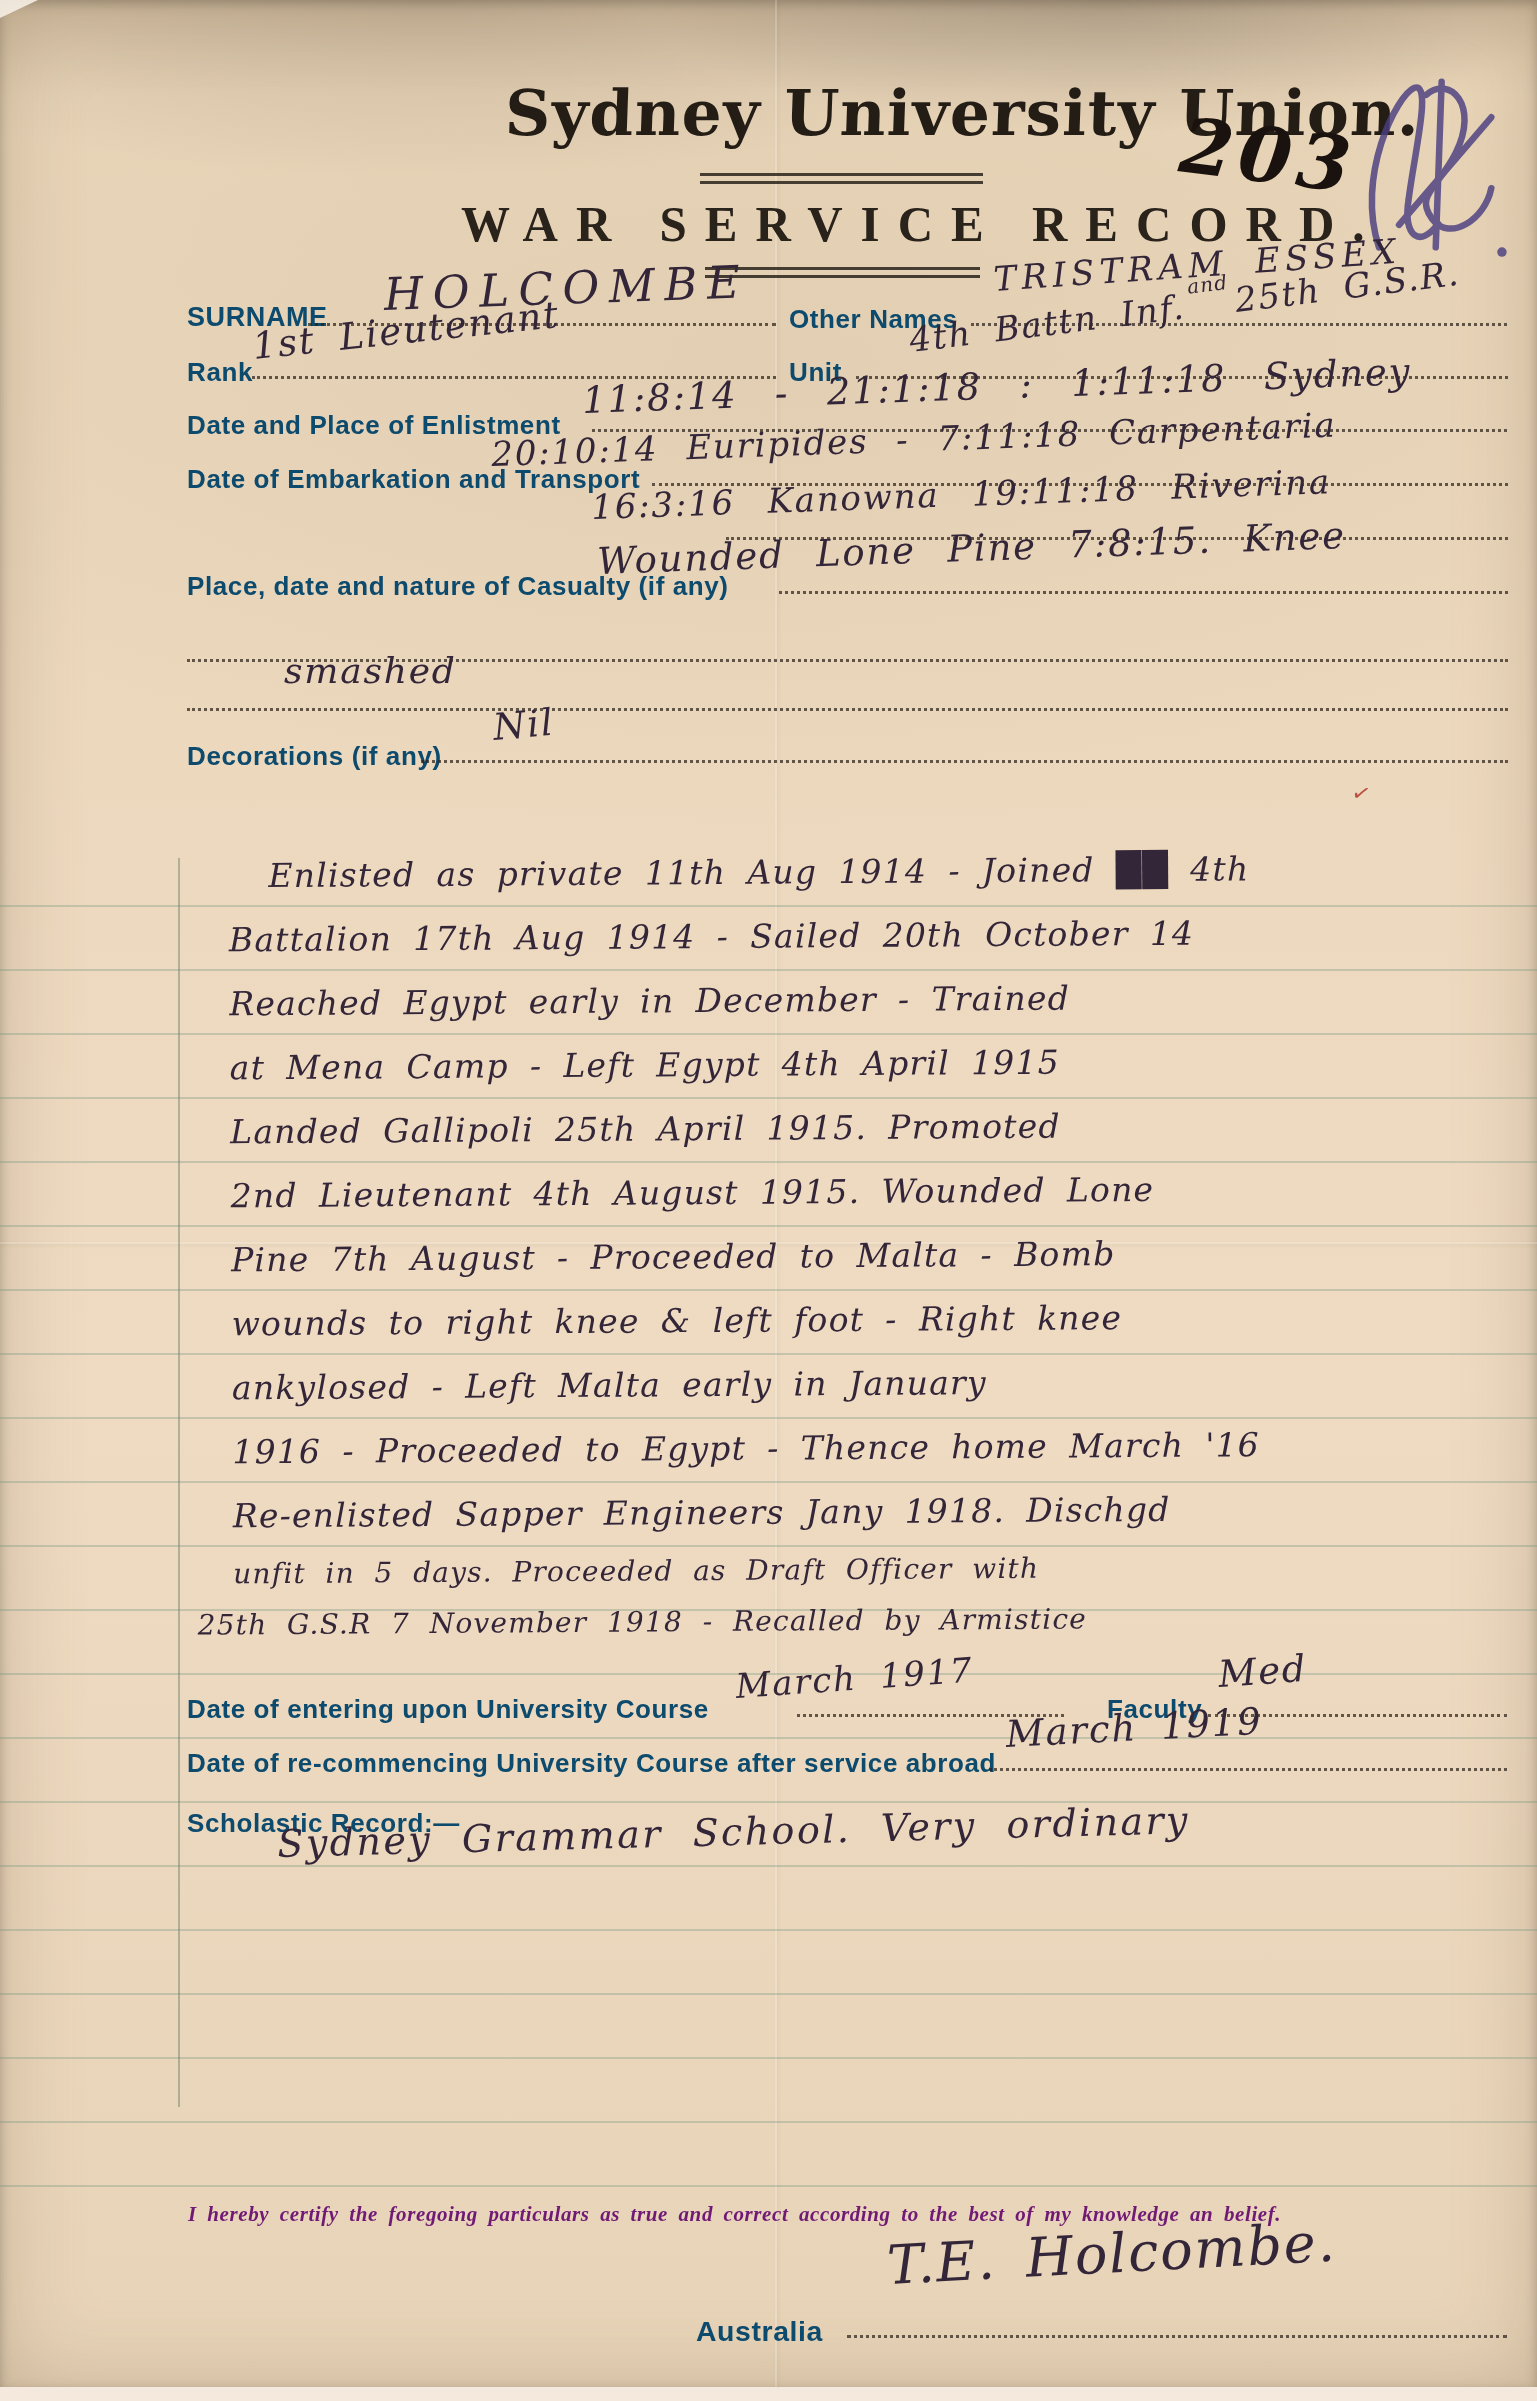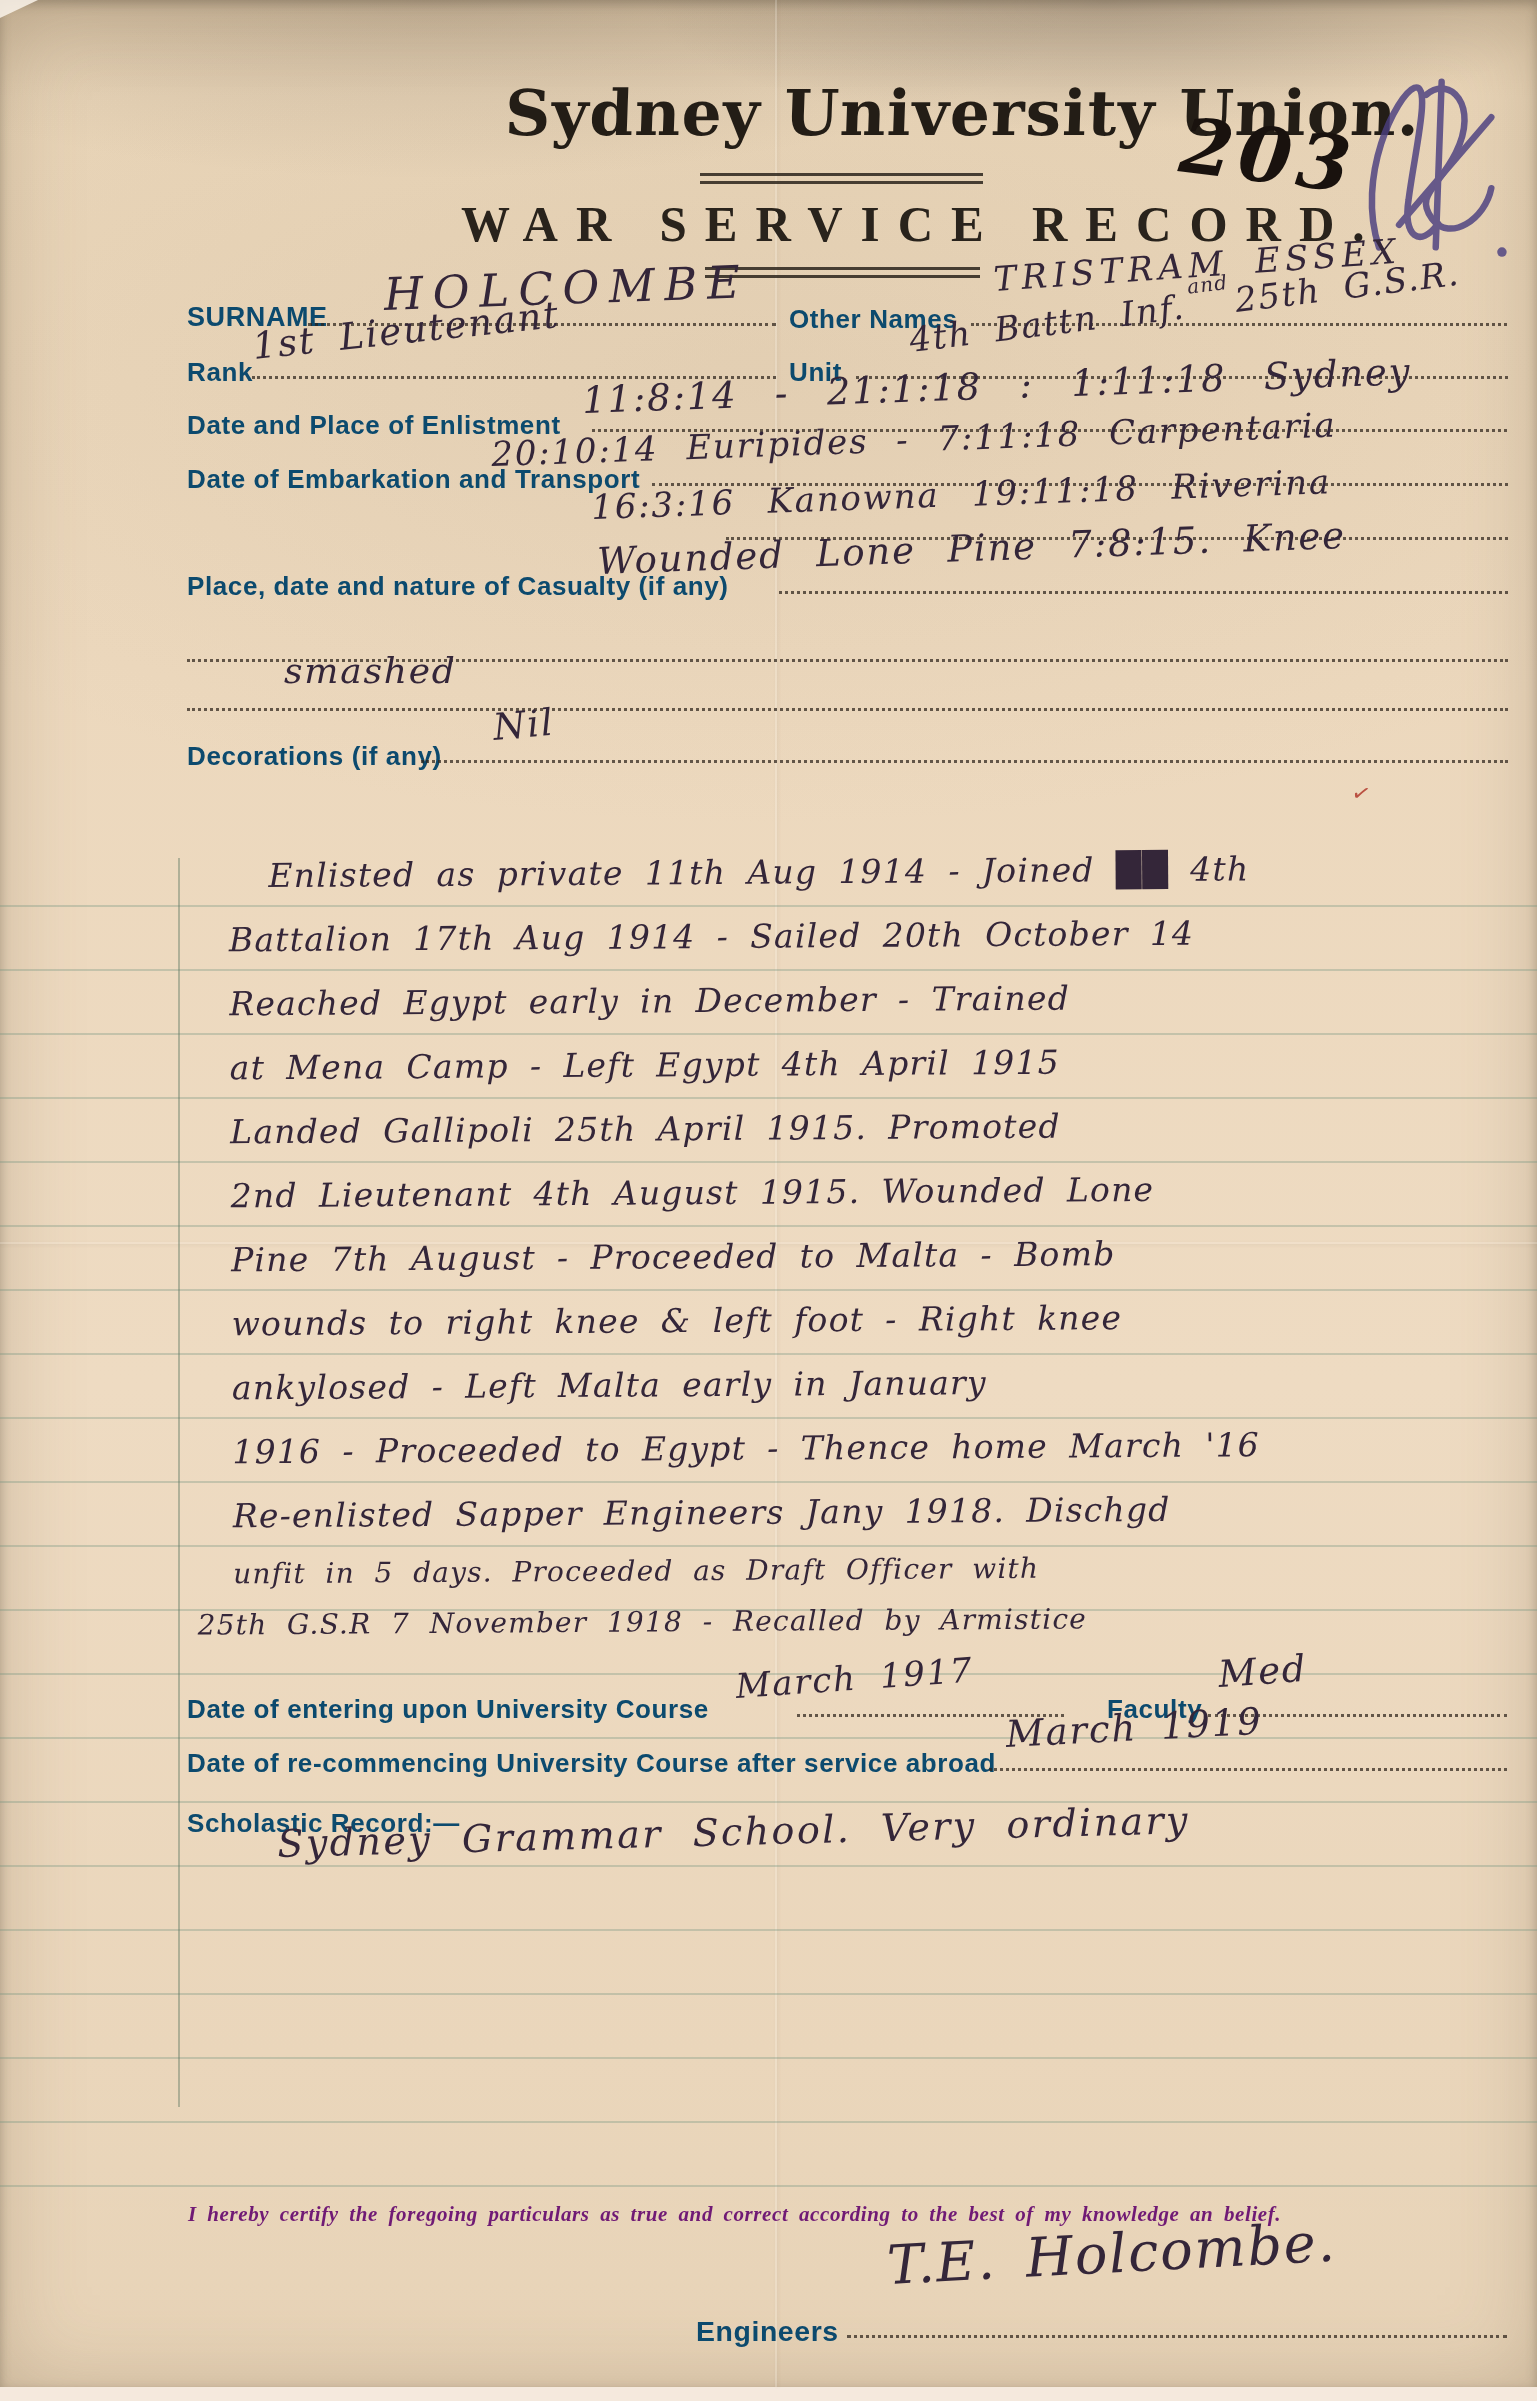--- a/index.html
+++ b/index.html
@@ -165,17 +165,17 @@
   <div class="hw" style="left:1220px;top:1653px;font-size:37px;transform:rotate(-4deg);">Med</div>
 
   <div class="lbl" style="left:187px;top:1740px;">Date of re-commencing University Course after service abroad</div>
   <div class="dots" style="left:989px;top:1768px;width:518px;"></div>
   <div class="hw" style="left:1007px;top:1713px;font-size:37px;transform:rotate(-3deg);">March 1919</div>
 
   <div class="lbl" style="left:187px;top:1800px;">Scholastic Record:—</div>
   <div class="hw" style="left:278px;top:1822px;font-size:38px;letter-spacing:2.4px;word-spacing:15.4px;transform:rotate(-1.5deg);">Sydney Grammar School. Very ordinary</div>
 
   <div class="cert">I hereby certify the foregoing particulars as true and correct according to the best of my knowledge an belief.</div>
-  <div class="lbl" style="left:696px;top:2307px;font-size:28.4px;">Engineers</div>
+  <div class="lbl" style="left:696px;top:2307px;font-size:28.4px;">Australia</div>
   <div class="dots" style="left:847px;top:2335px;width:660px;"></div>
   <div class="hw sig" style="left:889px;top:2234px;transform:rotate(-3deg);">T.E. Holcombe.</div>
 </div>
 
 
 </body></html>

